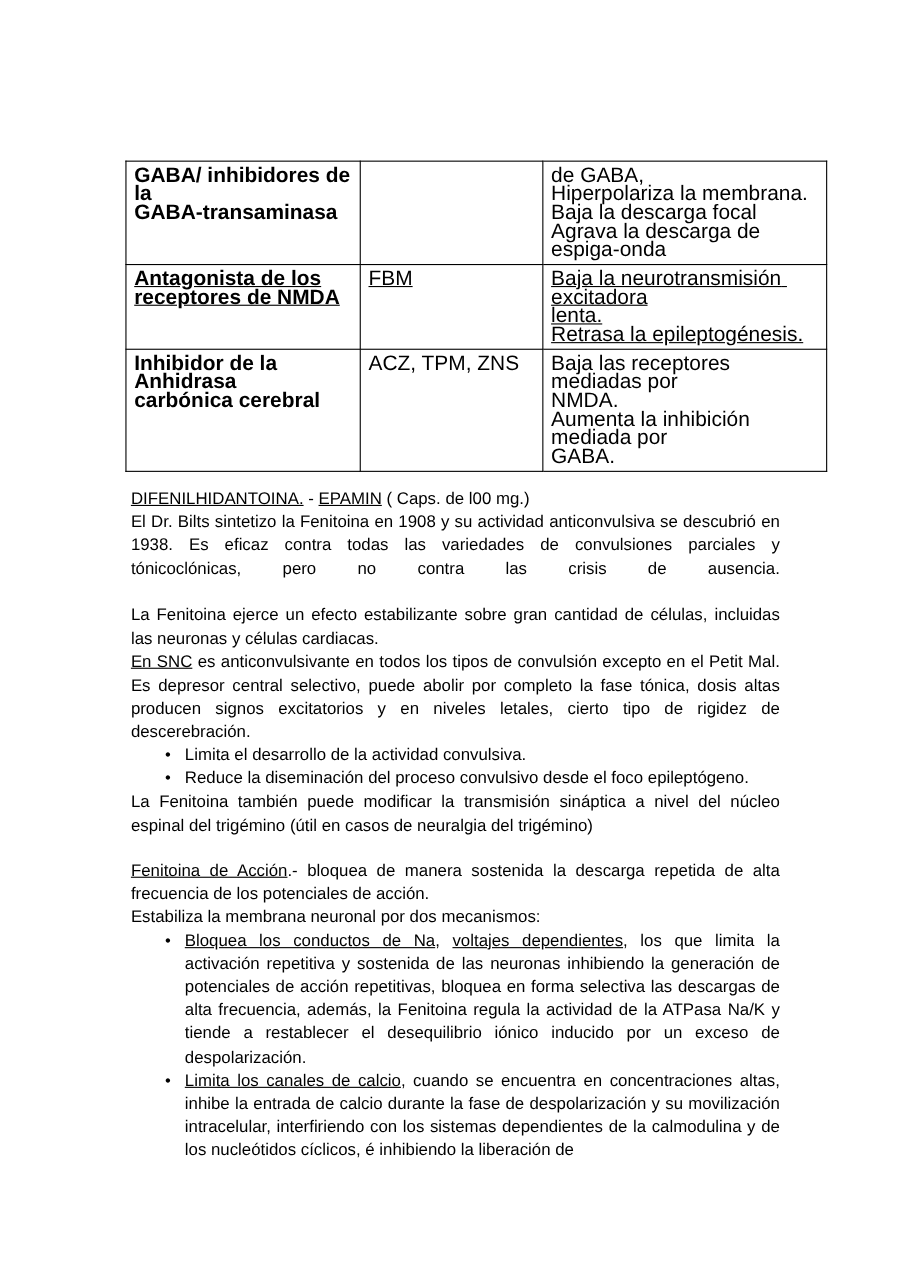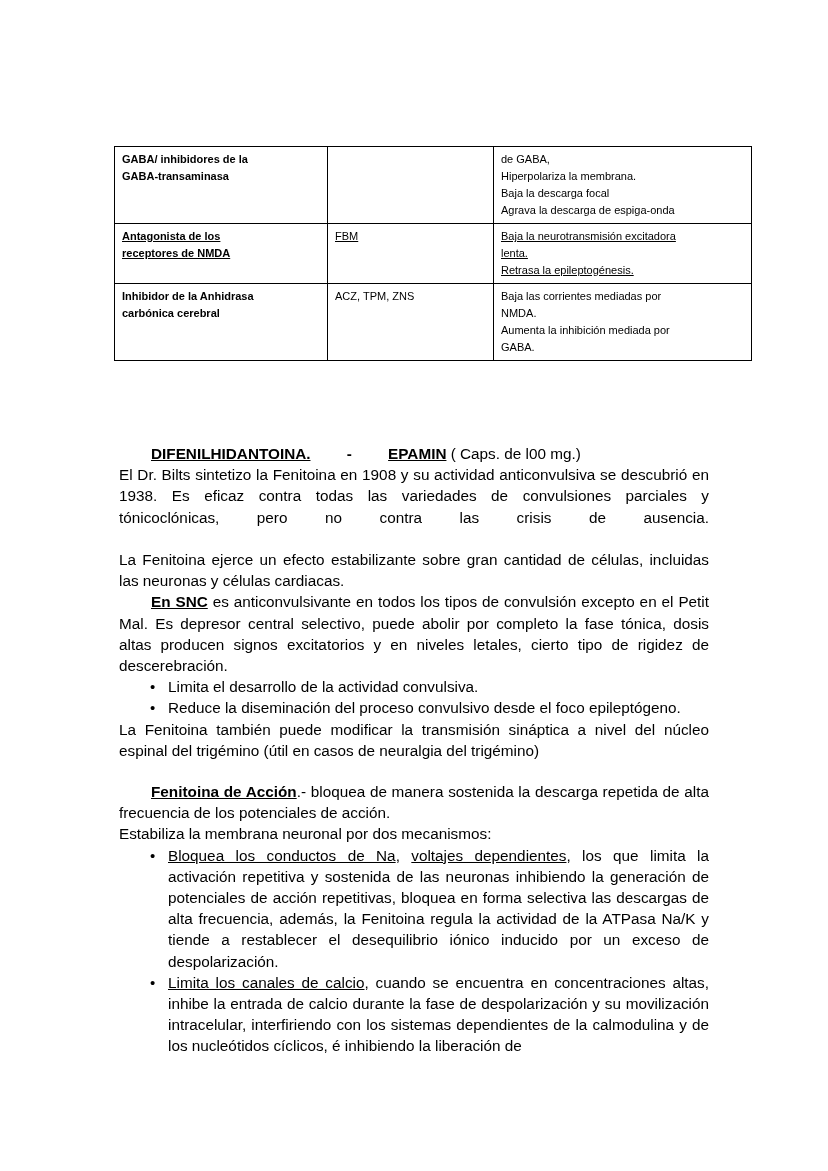--- a/index.html
+++ b/index.html
@@ -34,21 +34,21 @@
   }
   table.mech-table {
     border-collapse: collapse;
     width: 595px;
     table-layout: fixed;
   }
   table.mech-table td {
     border: 1.6px solid #000000;
     vertical-align: top;
     padding: 4px 6px 4px 7px;
-    font-size: 11px;
+    font-size: 19px;
     line-height: 17px;
     font-family: "Liberation Sans", sans-serif;
   }
   table.mech-table td.c1 { width: 199px; font-weight: bold; }
   table.mech-table td.c2 { width: 152px; font-weight: normal; }
   table.mech-table td.c3 { width: 244px; font-weight: normal; }
 
   .cellline { display: block; white-space: pre-wrap; }
 
   
@@ -96,21 +96,21 @@
   }
   .ul-list li .bullet {
     position: absolute;
     left: 31px;
     top: 0;
     font-size: 15px;
     line-height: 21.2px;
   }
   .ul-list li .li-text { display: block; }
 
-  b, .b { font-weight: bold; margin-left: 32px; }
+  b, .b { font-weight: normal; }
   u, .u { text-decoration: underline; text-underline-offset: 1px; }
   .ul-seg { text-decoration: underline; text-underline-offset: 1px; }
 </style>
 </head>
 <body>
 
 <div class="page">
 
   <div class="tbl-wrap">
     <table class="mech-table">
@@ -146,21 +146,21 @@
         </tr>
         <tr class="r3">
           <td class="c1">
               <span class="cellline">Inhibidor de la Anhidrasa
 carbónica cerebral</span>
             </td>
           <td class="c2">
               <span class="cellline">ACZ, TPM, ZNS</span>
             </td>
           <td class="c3">
-              <span class="cellline">Baja las corrientes mediadas por
+              <span class="cellline">Baja las receptores mediadas por
 NMDA.
 Aumenta la inhibición mediada por
 GABA.</span>
             </td>
         </tr>
       </tbody>
     </table>
   </div>
 
   <div class="doc-body">

